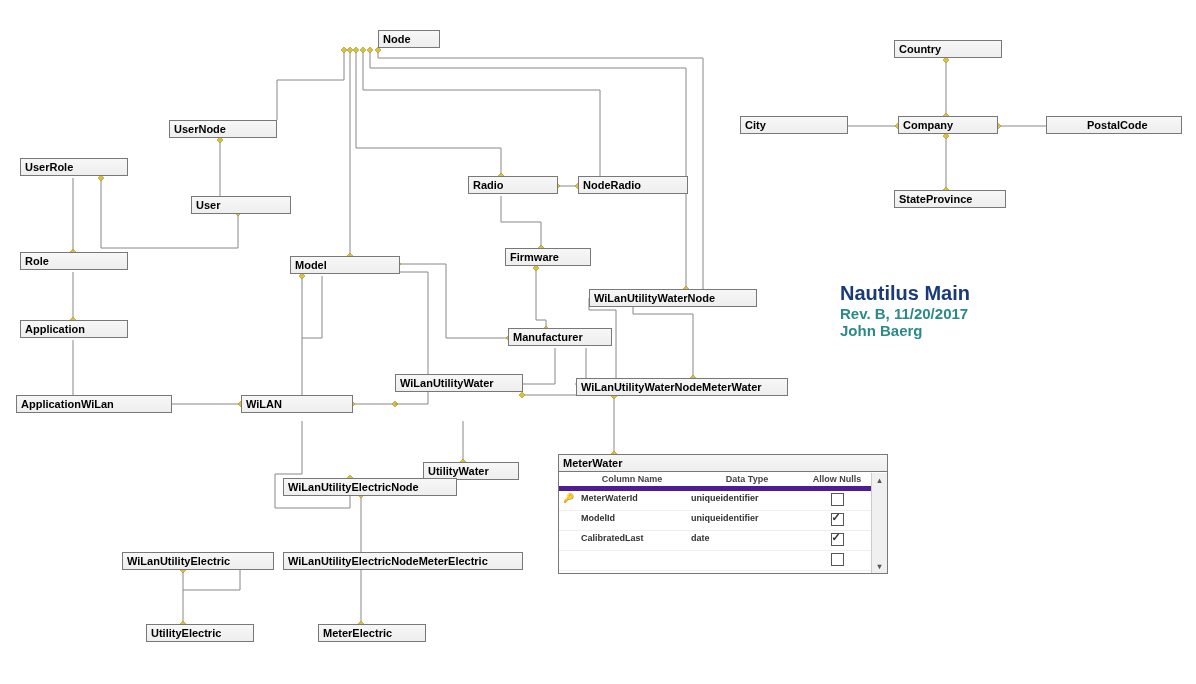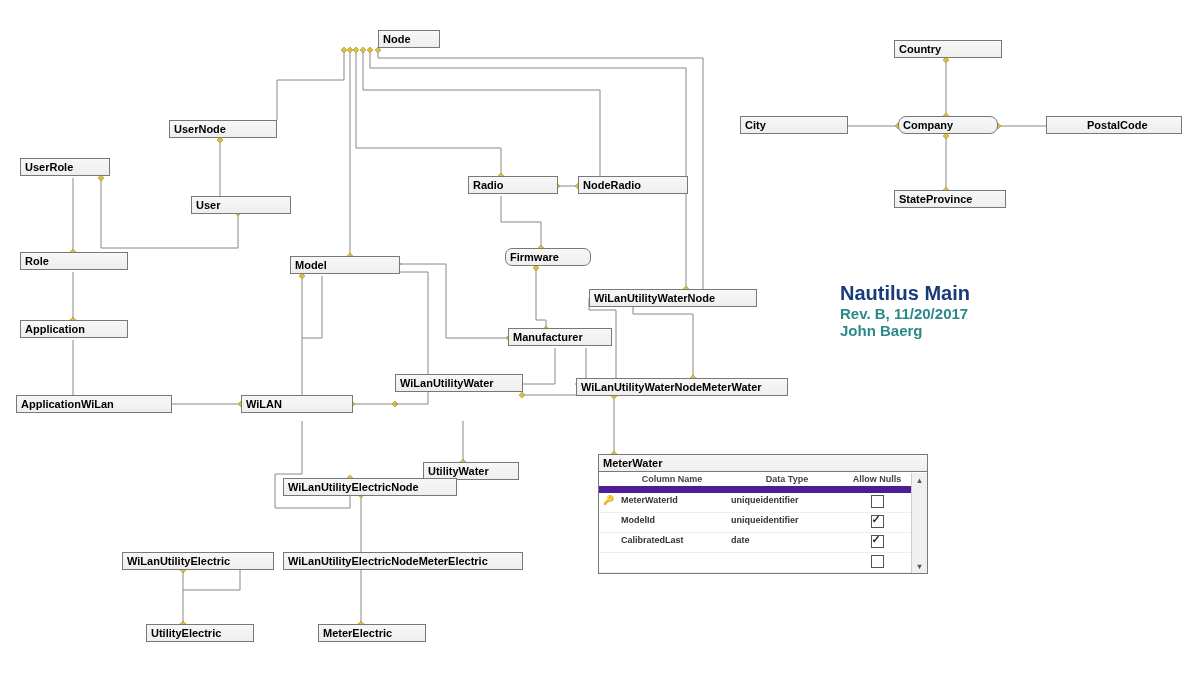--- a/index.html
+++ b/index.html
@@ -18,21 +18,21 @@
   }
   .entity.expanded { padding: 0; background: #fff; }
   .entity.expanded .hdr {
     background: linear-gradient(#f7f7f7, #eeeeee);
     border-bottom: 1px solid #787878;
     padding: 2px 4px;
     font-weight: 600;
     font-size: 11px;
   }
   .entity.expanded .grid { display: grid; grid-template-columns: 18px 110px 120px 60px 1fr; font-size: 9px; color: #333; }
-  .entity.expanded .ghead { font-size: 9px; color: #444; text-align: center; padding: 2px 0; border-bottom: 7px solid #4c1d95; }
+  .entity.expanded .ghead { font-size: 9px; color: #444; text-align: center; padding: 2px 0; border-bottom: 5px solid #4c1d95; }
   .entity.expanded .cell { padding: 2px 4px; border-bottom: 1px solid #eee; overflow: hidden; }
   .entity.expanded .cell.center { text-align: center; }
   .entity.expanded .chk { display: inline-block; width: 11px; height: 11px; border: 1px solid #555; background: #fff; position: relative; }
   .entity.expanded .chk.checked::after { content: "✓"; position: absolute; left: 0; top: -3px; font-size: 11px; color: #333; }
   .entity.expanded .key { color: #c09000; font-size: 9px; text-align: center; }
   .entity.expanded .scroll { position: absolute; right: 0; top: 18px; width: 15px; bottom: 0; background: #f0f0f0; border-left: 1px solid #ccc; }
   .entity.expanded .scroll .btn { position: absolute; left: 0; right: 0; height: 14px; display: flex; align-items: center; justify-content: center; font-size: 8px; color: #555; }
   .entity.expanded .scroll .btn.up { top: 0; }
   .entity.expanded .scroll .btn.down { bottom: 0; }
   .title-block { position: absolute; }
@@ -86,47 +86,47 @@
 
       <path d="M848 126 L898 126" marker-end="url(#diamond)"></path>
       <path d="M998 126 L1046 126" marker-start="url(#diamond)"></path>
       <path d="M946 116 L946 60" marker-start="url(#diamond)" marker-end="url(#diamond)"></path>
       <path d="M946 136 L946 190" marker-start="url(#diamond)" marker-end="url(#diamond)"></path>
     </g>
   </svg>
 
   <div class="entity" style="left:334px; top:30px; width:62px;margin-left:44px;">Node</div>
   <div class="entity" style="left:169px; top:120px; width:108px;">UserNode</div>
-  <div class="entity" style="left:20px; top:158px; width:90px;">UserRole</div>
+  <div class="entity" style="left:20px; top:158px; width:108px;">UserRole</div>
   <div class="entity" style="left:191px; top:196px; width:100px;">User</div>
   <div class="entity" style="left:20px; top:252px; width:108px;">Role</div>
   <div class="entity" style="left:20px; top:320px; width:108px;">Application</div>
   <div class="entity" style="left:16px; top:395px; width:156px;">ApplicationWiLan</div>
   <div class="entity" style="left:241px; top:395px; width:112px;">WiLAN</div>
   <div class="entity" style="left:290px; top:256px; width:110px;">Model</div>
   <div class="entity" style="left:468px; top:176px; width:90px;">Radio</div>
   <div class="entity" style="left:578px; top:176px; width:110px;">NodeRadio</div>
-  <div class="entity" style="left:505px; top:248px; width:86px;border-radius:7px;">Firmware</div>
+  <div class="entity" style="left:505px; top:248px; width:86px;">Firmware</div>
   <div class="entity" style="left:508px; top:328px; width:104px;">Manufacturer</div>
   <div class="entity" style="left:395px; top:374px; width:128px;">WiLanUtilityWater</div>
   <div class="entity" style="left:576px; top:378px; width:212px;">WiLanUtilityWaterNodeMeterWater</div>
   <div class="entity" style="left:589px; top:289px; width:168px;">WiLanUtilityWaterNode</div>
   <div class="entity" style="left:423px; top:462px; width:96px;">UtilityWater</div>
   <div class="entity" style="left:283px; top:478px; width:174px;">WiLanUtilityElectricNode</div>
   <div class="entity" style="left:122px; top:552px; width:152px;">WiLanUtilityElectric</div>
   <div class="entity" style="left:283px; top:552px; width:240px;">WiLanUtilityElectricNodeMeterElectric</div>
   <div class="entity" style="left:146px; top:624px; width:108px;">UtilityElectric</div>
   <div class="entity" style="left:318px; top:624px; width:108px;">MeterElectric</div>
   <div class="entity" style="left:894px; top:40px; width:108px;">Country</div>
   <div class="entity" style="left:740px; top:116px; width:108px;">City</div>
-  <div class="entity" style="left:898px; top:116px; width:100px;border-radius:8px;">Company</div>
+  <div class="entity" style="left:898px; top:116px; width:100px;">Company</div>
   <div class="entity" style="left:1046px; top:116px; width:136px;padding-left:40px;">PostalCode</div>
   <div class="entity" style="left:894px; top:190px; width:112px;">StateProvince</div>
 
-  <div class="entity expanded" style="left:558px; top:454px; width:330px; height:120px;margin-left:40px;">
+  <div class="entity expanded" style="left:558px; top:454px; width:330px; height:120px;">
     <div class="hdr">MeterWater</div>
     <div class="grid">
       <div class="ghead"></div>
       <div class="ghead">Column Name</div>
       <div class="ghead">Data Type</div>
       <div class="ghead">Allow Nulls</div>
       <div class="ghead"></div>
     </div>
     <div id="mw-rows">
         <div class="grid">

